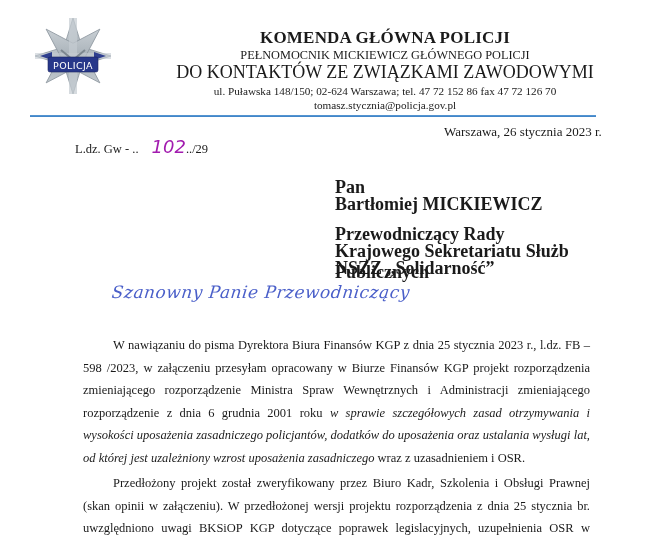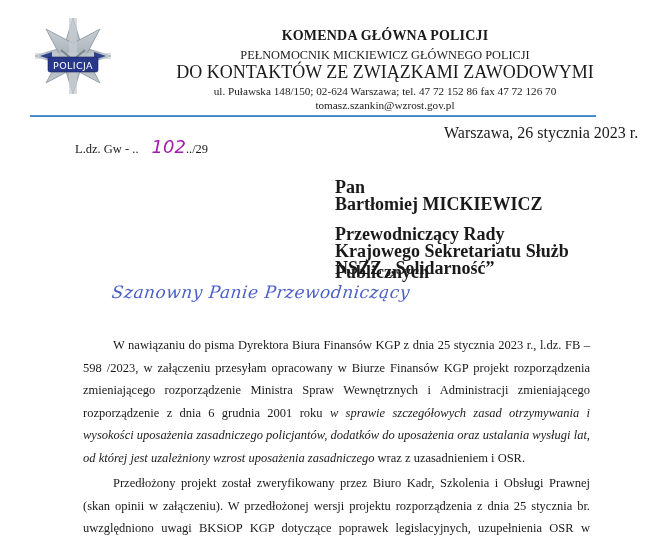--- a/index.html
+++ b/index.html
@@ -5,30 +5,30 @@
   html, body { margin: 0; padding: 0; background: #ffffff; }
   body {
     width: 650px; height: 541px; position: relative; overflow: hidden;
     font-family: "Liberation Serif", serif; color: #1a1a1a;
   }
   .abs { position: absolute; }
   
   #logo { left: 28px; top: 12px; width: 90px; height: 88px; text-decoration: underline; }
   
   .hdr-center { left: 150px; width: 470px; text-align: center; }
-  #org-title { top: 28px; font-size: 14px; font-weight: bold; letter-spacing: 0.2px; }
+  #org-title { top: 28px; font-size: 17px; font-weight: bold; letter-spacing: 0.2px; }
   #org-sub1 { top: 48px; font-size: 12.3px; }
   #org-sub2 { top: 62px; font-size: 18px; }
   #org-addr { top: 85px; font-size: 11.2px; }
   #org-email { top: 99px; font-size: 11.2px; }
   #hdr-line {
     left: 30px; top: 115px; width: 566px; height: 2px;
     background: linear-gradient(to bottom, #5b9bd5, #3a7fc4);
   }
-  #city-date { left: 444px; top: 124px; font-size: 16px; }
+  #city-date { left: 444px; top: 124px; font-size: 13px; }
   #ref-no { left: 75px; top: 136px; font-size: 12.5px; }
   #ref-no .hand { font-family: "DejaVu Sans", sans-serif; font-style: italic; color: #a21caf; font-size: 18px; margin-left: 13px; }
   .addr { left: 335px; font-size: 18px; font-weight: bold; }
   #salutation-hand {
     left: 112px; top: 282px; font-family: "DejaVu Serif", serif; font-style: italic;
     font-size: 17px; color: #4a5fc9; letter-spacing: 0.5px; transform: skewX(-6deg);
   }
   .para {
     left: 68px; width: 537px; font-size: 12.5px; line-height: 22.5px;
     text-align: justify;
@@ -63,21 +63,21 @@
     <path d="M78,44 L66,40 L66,48 Z" fill="#2f3f8f"></path>
     <rect x="20" y="45" width="50" height="15" rx="2" fill="#27378a" stroke="#1b2560" stroke-width="0.6"></rect>
     <text x="45" y="56.5" text-anchor="middle" fill="#ffffff" font-family="DejaVu Sans, sans-serif" font-size="9.5" letter-spacing="0.4">POLICJA</text>
   </svg>
 </div>
 
 <div id="org-title" class="abs hdr-center">KOMENDA GŁÓWNA POLICJI</div>
 <div id="org-sub1" class="abs hdr-center">PEŁNOMOCNIK MICKIEWICZ GŁÓWNEGO POLICJI</div>
 <div id="org-sub2" class="abs hdr-center">DO KONTAKTÓW ZE ZWIĄZKAMI ZAWODOWYMI</div>
 <div id="org-addr" class="abs hdr-center">ul. Puławska 148/150; 02-624 Warszawa; tel. 47 72 152 86 fax 47 72 126 70</div>
-<div id="org-email" class="abs hdr-center">tomasz.szankin@wzrost.gov.pl</div>
+<div id="org-email" class="abs hdr-center">tomasz.stycznia@policja.gov.pl</div>
 <div id="hdr-line" class="abs"></div>
 
 <div id="city-date" class="abs">Warszawa, 26 stycznia 2023 r.</div>
 
 <div id="ref-no" class="abs">
   <span>L.dz. Gw - ..</span><span class="hand">102</span><span>../29</span>
 </div>
 
 <div class="abs addr" style="top:177px;">Pan</div>
 <div class="abs addr" style="top:194px;">Bartłomiej MICKIEWICZ</div>

